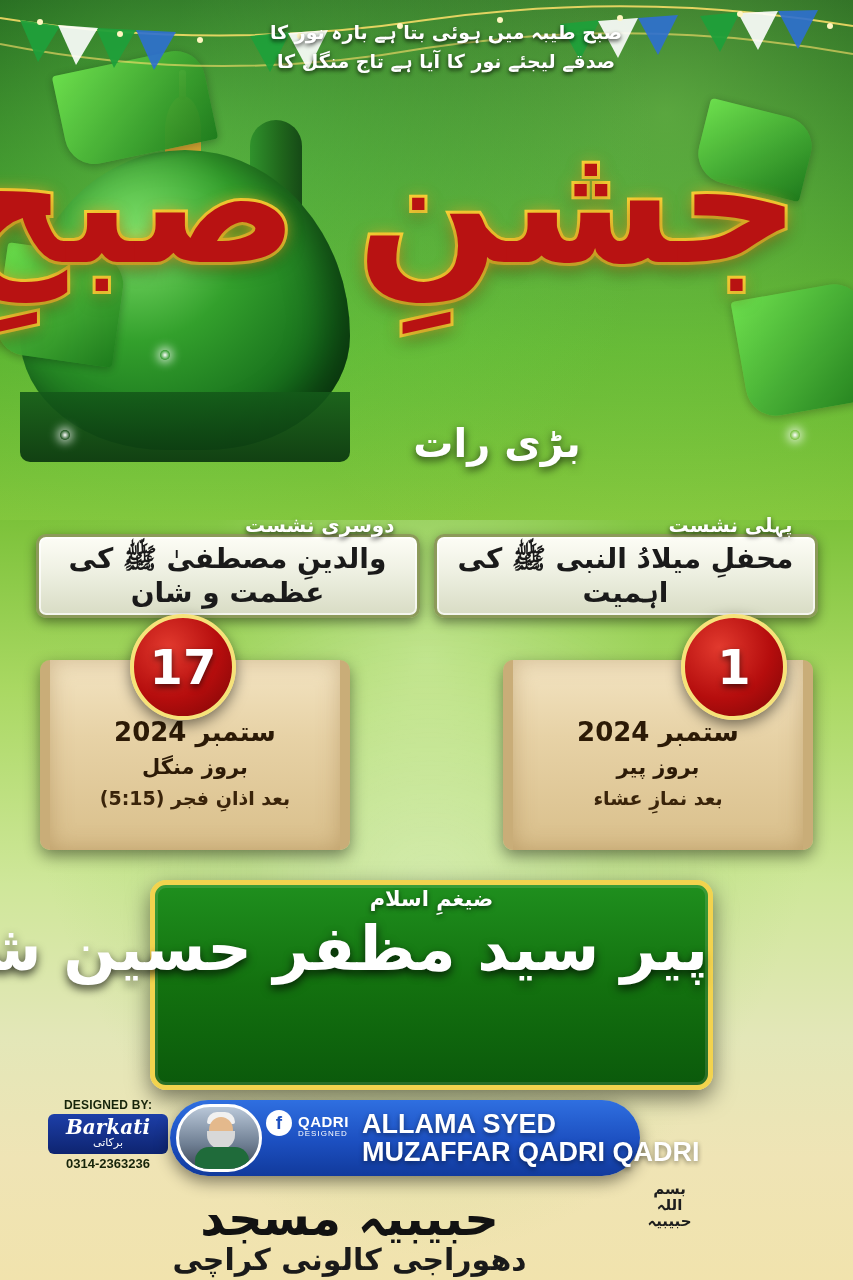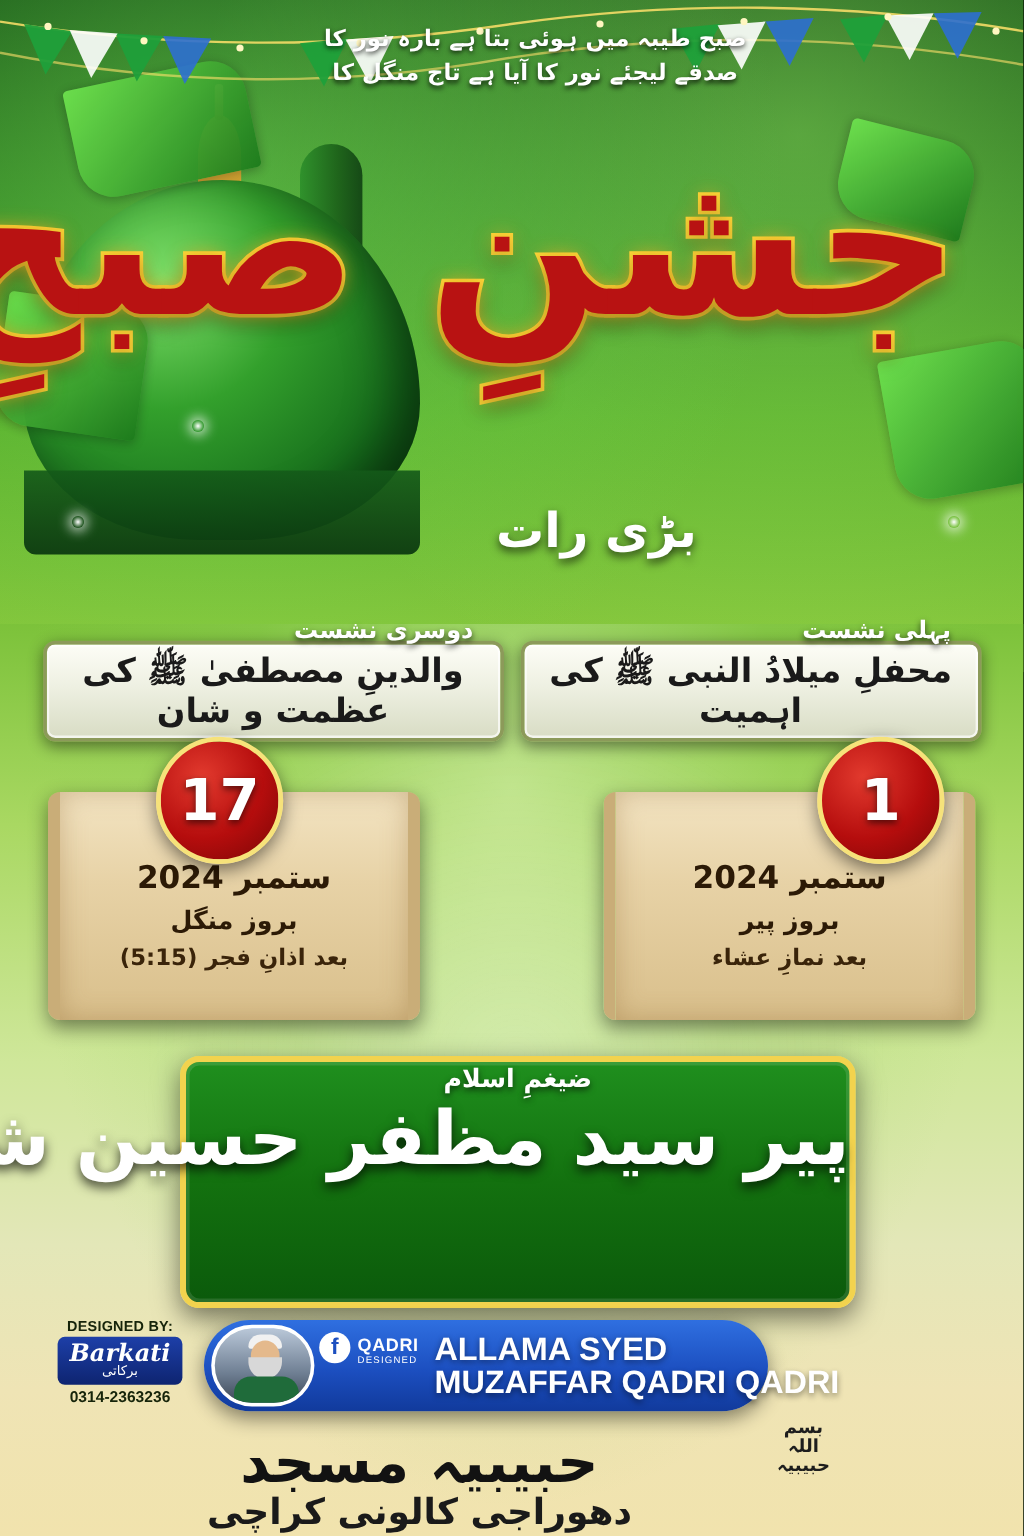--- a/index.html
+++ b/index.html
@@ -316,21 +316,21 @@
     font-weight: bold;
     color: #ffffff;
     line-height: 1.15;
     text-shadow: 0 4px 10px rgba(0,0,0,0.75);
     white-space: nowrap;
   }
   
   .designer {
     position: absolute;
     left: 48px; top: 1098px;
-    width: 104px;
+    width: 120px;
     text-align: center;
     color: #16240a;
   }
   .designer-label {
     font-family: "Liberation Sans", sans-serif;
     font-size: 12px;
     font-weight: bold;
     letter-spacing: 0.2px;
   }
   .designer-logo {

